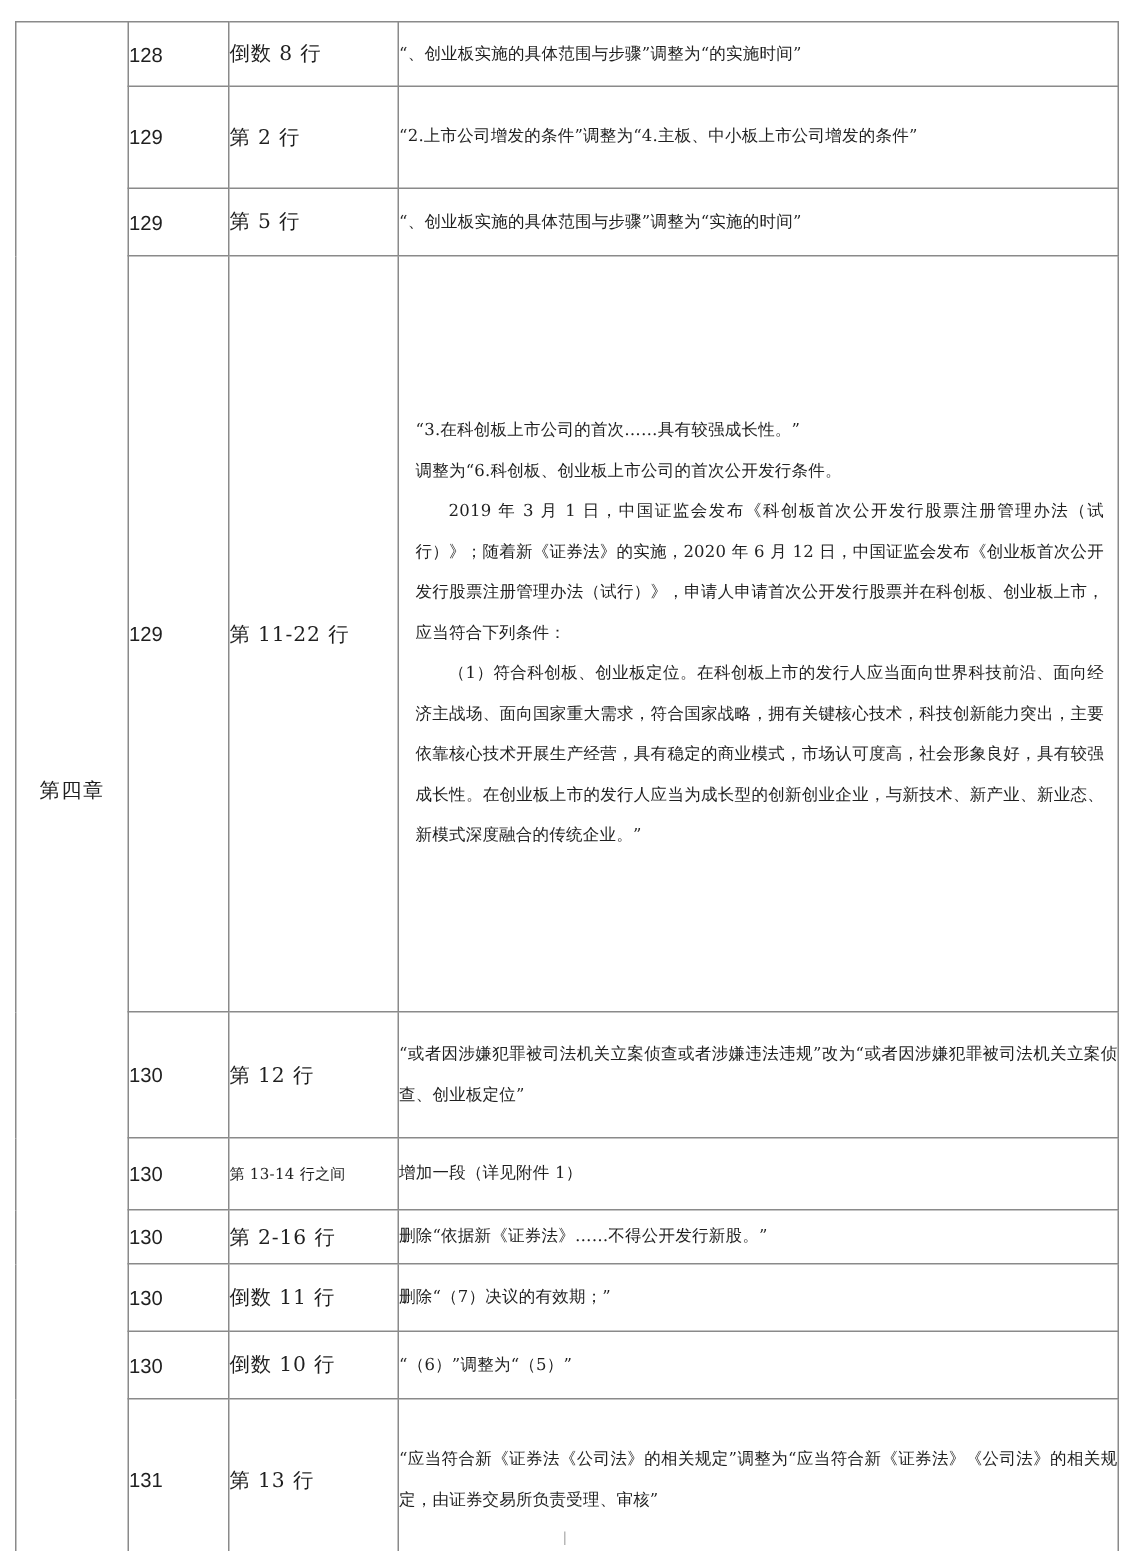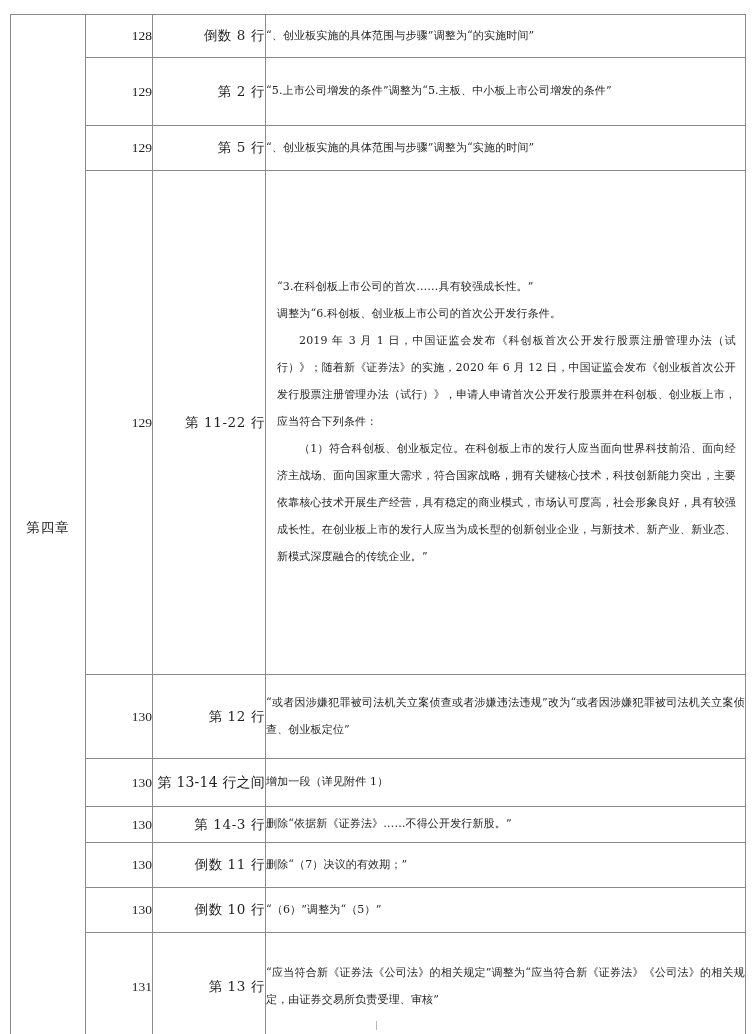--- a/index.html
+++ b/index.html
@@ -46,32 +46,32 @@
   col.c-line    { width: 113px; }
   col.c-desc    { width: 480px; }
 
   .cell-chapter {
     text-align: center;
     font-size: 13.5px;
     letter-spacing: 1px;
     line-height: 1.6;
   }
   .cell-page {
-    text-align: right;
+    text-align: left;
     font-size: 13.5px;
-    font-family: Liberation Serif, serif;
+    font-family: Liberation Sans, sans-serif;
   }
   .cell-line {
-    text-align: right;
+    text-align: left;
     font-size: 13.5px;
     letter-spacing: 0.6px;
     white-space: nowrap;
   }
   .cell-line.small {
-    font-size: 14px;
+    font-size: 10px;
     letter-spacing: 0.2px;
   }
   .cell-desc {
     font-size: 11px;
     line-height: 2.38;
     padding: 5px 9px 5px 11px;
     text-align: justify;
     text-justify: inter-ideograph;
     letter-spacing: 0.15px;
   }
@@ -127,21 +127,21 @@
         <td class="cell-line">倒数 8 行</td>
         <td class="cell-desc">
           <p>“、创业板实施的具体范围与步骤”调整为“的实施时间”</p>
         </td>
       </tr>
 
       <tr class="r2">
         <td class="cell-page">129</td>
         <td class="cell-line">第 2 行</td>
         <td class="cell-desc">
-          <p>“5.上市公司增发的条件”调整为“5.主板、中小板上市公司增发的条件”</p>
+          <p>“2.上市公司增发的条件”调整为“4.主板、中小板上市公司增发的条件”</p>
         </td>
       </tr>
 
       <tr class="r3">
         <td class="cell-page">129</td>
         <td class="cell-line">第 5 行</td>
         <td class="cell-desc">
           <p>“、创业板实施的具体范围与步骤”调整为“实施的时间”</p>
         </td>
       </tr>
@@ -168,21 +168,21 @@
       <tr class="r6">
         <td class="cell-page">130</td>
         <td class="cell-line small">第 13-14 行之间</td>
         <td class="cell-desc">
           <p>增加一段（详见附件 1）</p>
         </td>
       </tr>
 
       <tr class="r7">
         <td class="cell-page">130</td>
-        <td class="cell-line">第 14-3 行</td>
+        <td class="cell-line">第 2-16 行</td>
         <td class="cell-desc">
           <p>删除“依据新《证券法》……不得公开发行新股。”</p>
         </td>
       </tr>
 
       <tr class="r8">
         <td class="cell-page">130</td>
         <td class="cell-line">倒数 11 行</td>
         <td class="cell-desc">
           <p>删除“（7）决议的有效期；”</p>

